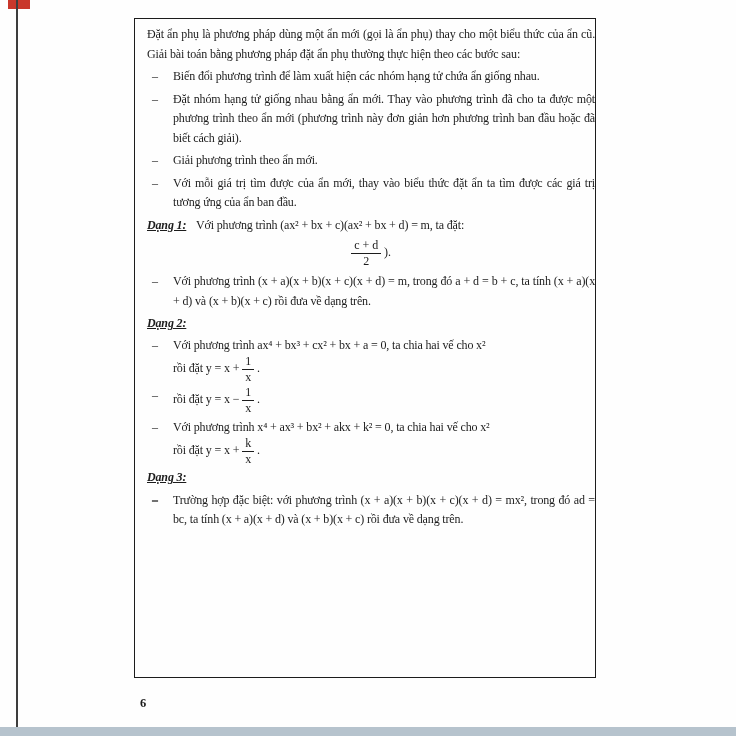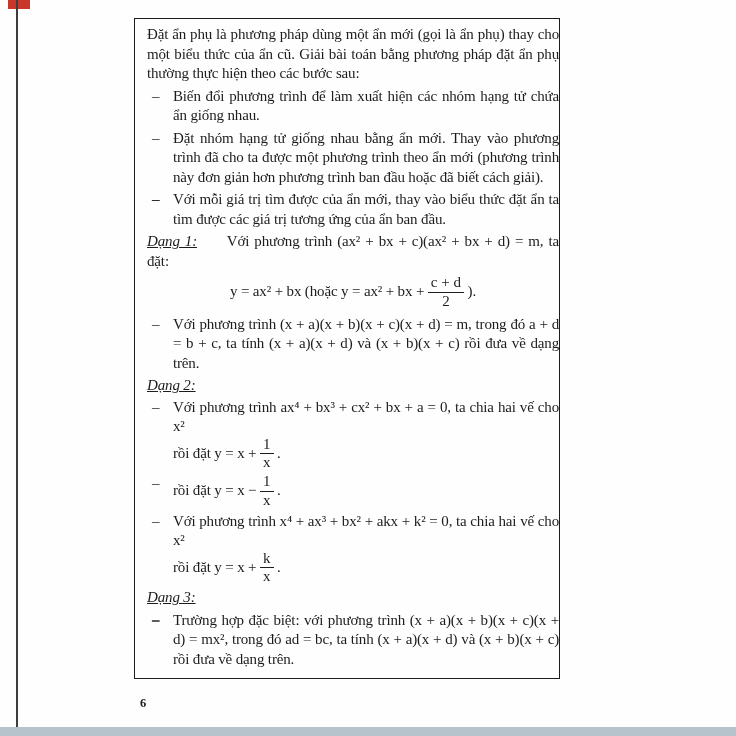--- a/index.html
+++ b/index.html
@@ -6,33 +6,33 @@
   body{
     width:736px;height:736px;background:#ffffff;
     font-family:"Liberation Serif","DejaVu Serif",serif;
     color:#1c1c1c;
   }
   .stage{position:relative;width:736px;height:736px;overflow:hidden;background:#fefefe;}
   .edge-line{position:absolute;left:16px;top:0;width:2px;height:736px;background:#3d3d3d;}
   .red-tab{position:absolute;left:8px;top:0;width:22px;height:9px;background:#c9372b;}
   .bottom-bar{position:absolute;left:0;bottom:0;width:736px;height:9px;background:#b6c3cd;}
   .content-box{
-    position:absolute;left:134px;top:18px;width:426px;min-height:660px;
+    position:absolute;left:134px;top:18px;width:462px;min-height:660px;
     box-sizing:border-box;border:1.5px solid #1c1c1c;
     padding:6px 0 6px 12px;
-    font-size:15px;line-height:19.5px;letter-spacing:-0.15px;
+    font-size:12px;line-height:19.5px;letter-spacing:-0.15px;
     text-align:justify;background:transparent;
   }
   .para{margin:0 0 3px 0;}
   .bullet{position:relative;margin:1px 0 3px 0;padding-left:26px;}
   .dash{position:absolute;left:5px;top:0;}
   .lead{margin-top:3px;}
   .case-line{margin:2px 0 2px 0;}
   .case-head{margin:3px 0 2px 0;}
-  .case-label{font-style:italic;font-weight:normal;text-decoration:underline;margin-right:25px;}
+  .case-label{font-style:italic;font-weight:bold;text-decoration:underline;margin-right:7px;}
   .formula{text-align:center;margin:4px 0 5px 0;}
   .frac{display:inline-block;vertical-align:middle;line-height:1.05;letter-spacing:0;}
   .frac .fnum{display:block;padding:0 3px 1px 3px;}
   .frac .fden{display:block;border-top:1px solid #1c1c1c;padding:1px 3px 0 3px;}
   .subline{margin-top:0;}
   .page-number{position:absolute;left:140px;top:696px;font-size:12.5px;font-weight:bold;color:#1c1c1c;}
 </style>
 </head>
 <body>
 
@@ -48,34 +48,35 @@
     <div class="bullet">
       <span class="dash">–</span>
       <span>Biến đổi phương trình để làm xuất hiện các nhóm hạng tử chứa ẩn giống nhau.</span>
     </div>
     <div class="bullet">
       <span class="dash">–</span>
       <span>Đặt nhóm hạng tử giống nhau bằng ẩn mới. Thay vào phương trình đã cho ta được một phương trình theo ẩn mới (phương trình này đơn giản hơn phương trình ban đầu hoặc đã biết cách giải).</span>
     </div>
     <div class="bullet">
       <span class="dash">–</span>
+      <span>Giải phương trình theo ẩn mới.</span>
     </div>
     <div class="bullet">
       <span class="dash">–</span>
       <span>Với mỗi giá trị tìm được của ẩn mới, thay vào biểu thức đặt ẩn ta tìm được các giá trị tương ứng của ẩn ban đầu.</span>
     </div>
 
 
     <p class="para case-line">
       <span class="case-label">Dạng 1:</span>
       <span>Với phương trình (ax² + bx + c)(ax² + bx + d) = m, ta đặt:</span>
     </p>
 
     <div class="formula">
-      <span>y = ax² + bx (hoặc y = ax² + bx + </span><span class="frac"><span class="fnum">c + d</span><span class="fden">2</span></span><span> ).</span>
+      <span class="frac"><span class="fnum">c + d</span><span class="fden">2</span></span><span> ).</span>
     </div>
 
     <div class="bullet">
       <span class="dash">–</span>
       <span>Với phương trình (x + a)(x + b)(x + c)(x + d) = m, trong đó a + d = b + c, ta tính (x + a)(x + d) và (x + b)(x + c) rồi đưa về dạng trên.</span>
     </div>
 
     <p class="para case-head">
       <span class="case-label">Dạng 2:</span>
     </p>

